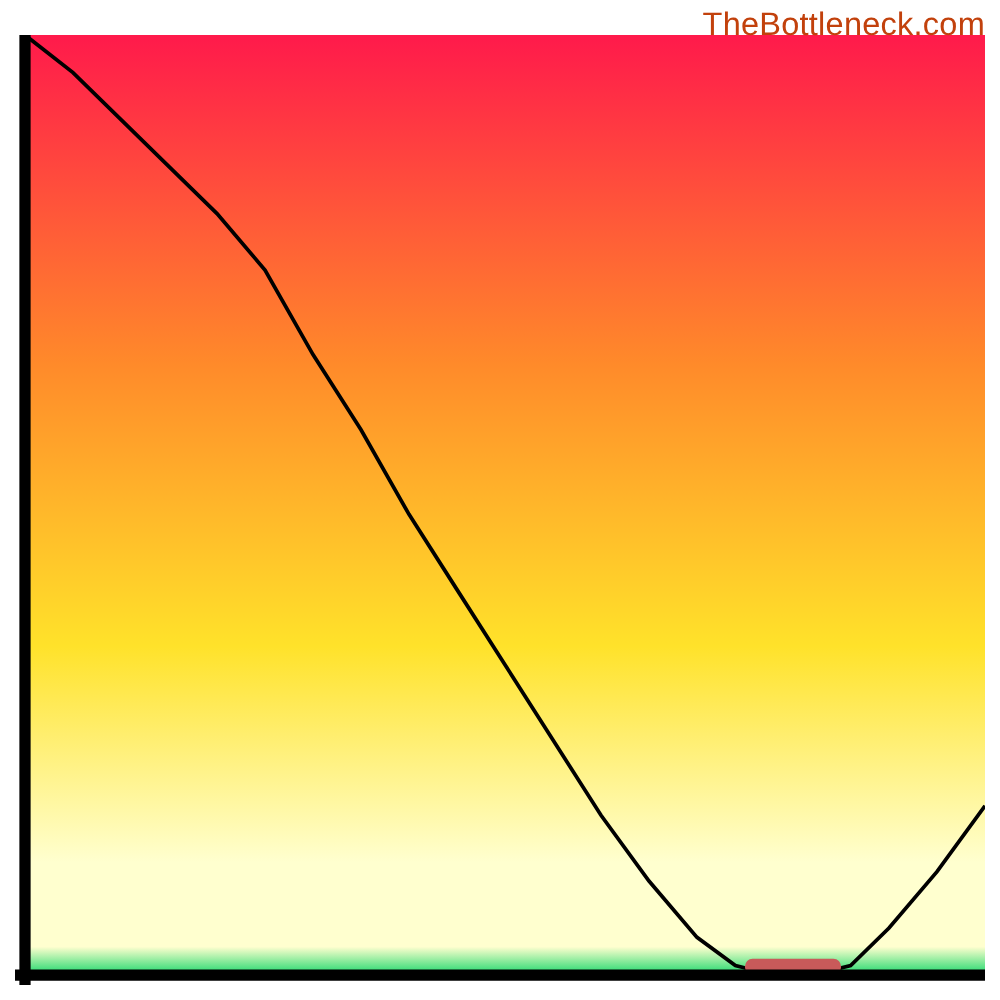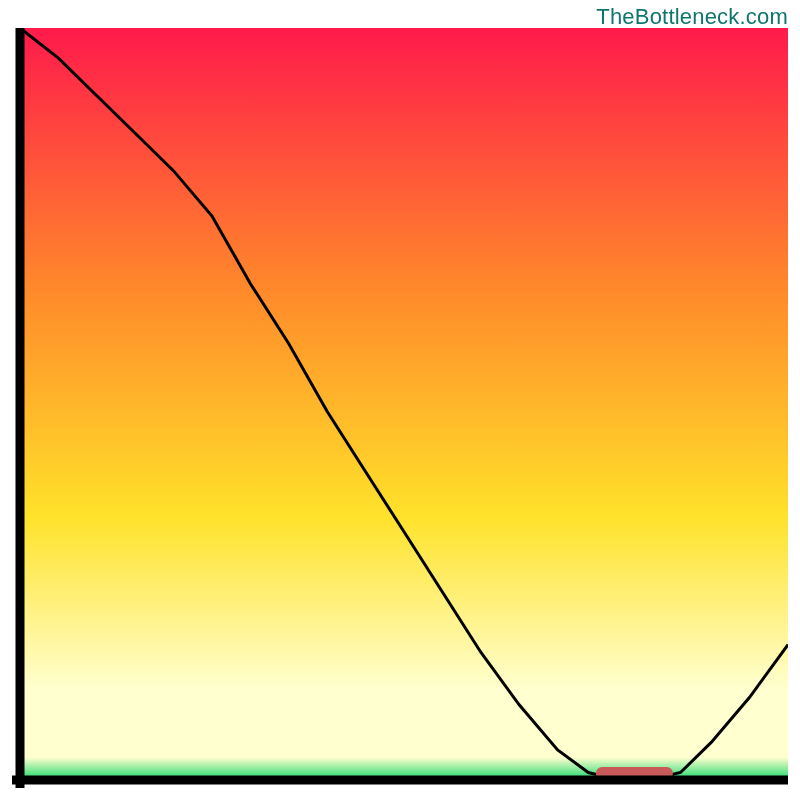--- a/index.html
+++ b/index.html
@@ -8,22 +8,22 @@
     height: 800px;
     background: #ffffff;
     position: relative;
     font-family: Arial, Helvetica, sans-serif;
     overflow: hidden;
   }
   .watermark {
     position: absolute;
     top: 4px;
     right: 12px;
-    color: #0f766e;
-    font-size: 22px;
+    color: #c2410c;
+    font-size: 26px;
     font-weight: 400;
     letter-spacing: 0.2px;
     z-index: 10;
   }
   .plot {
     position: absolute;
     left: 12px;
     top: 28px;
     width: 776px;
     height: 760px;

